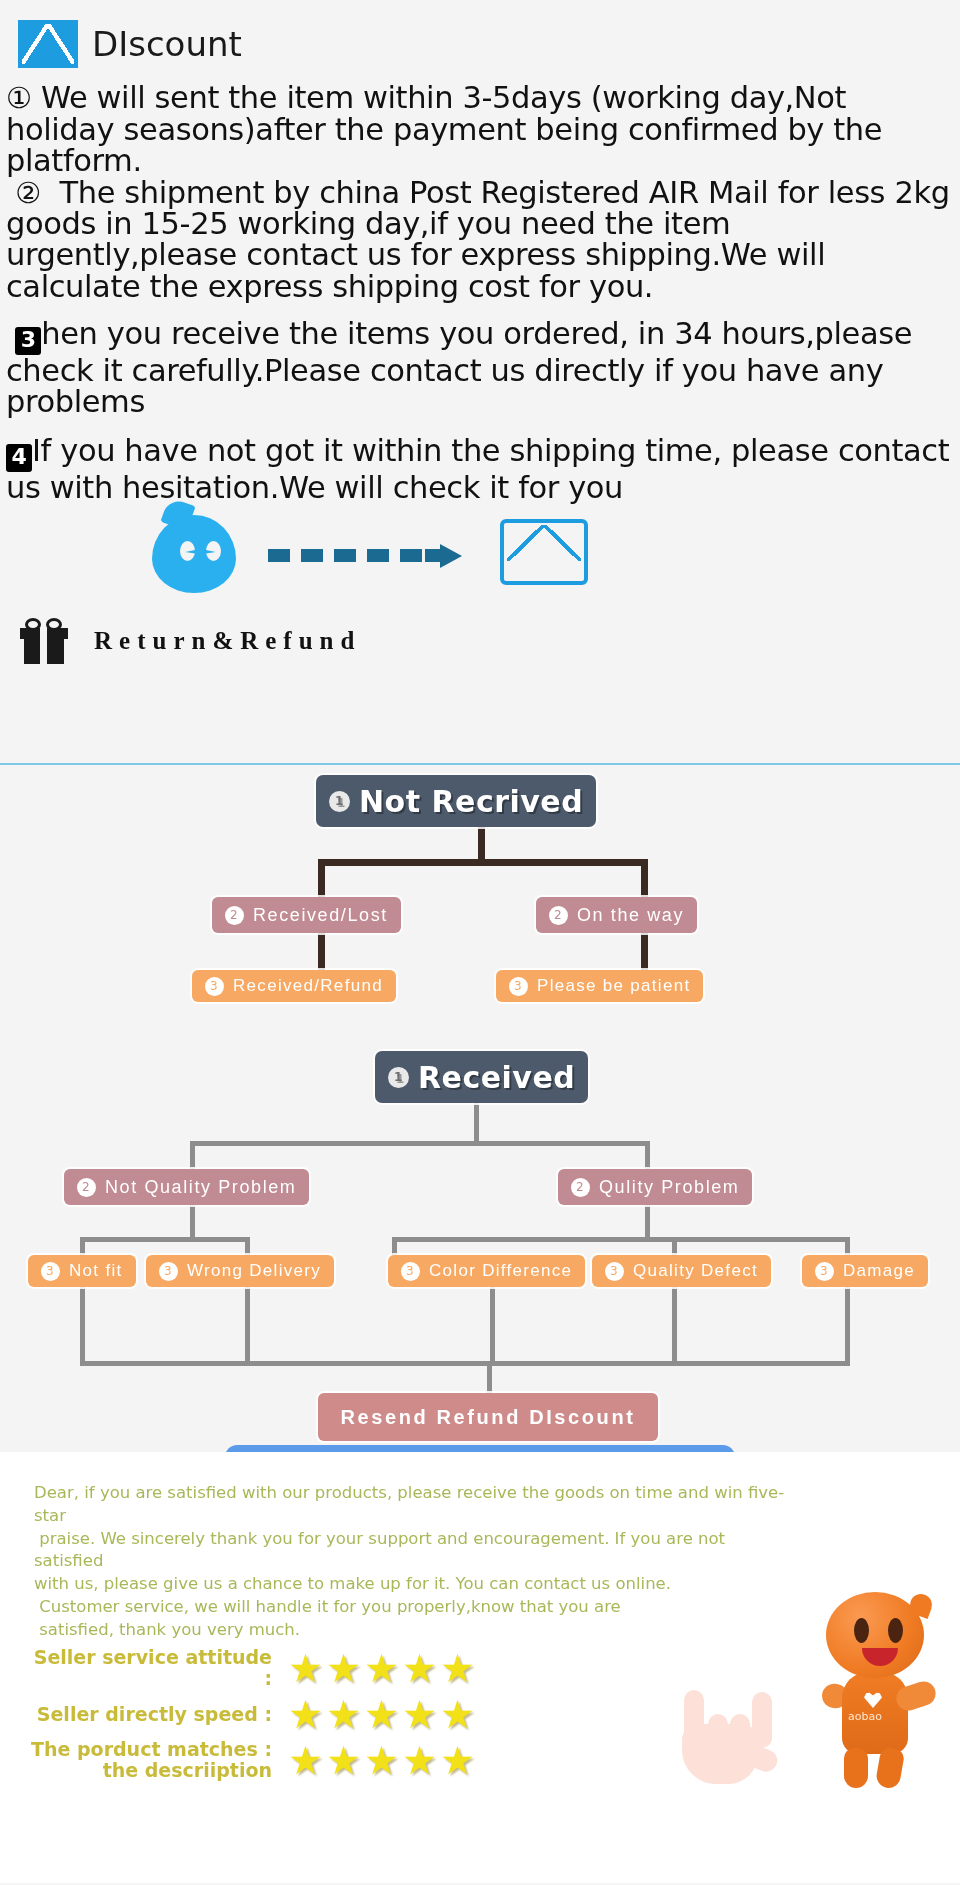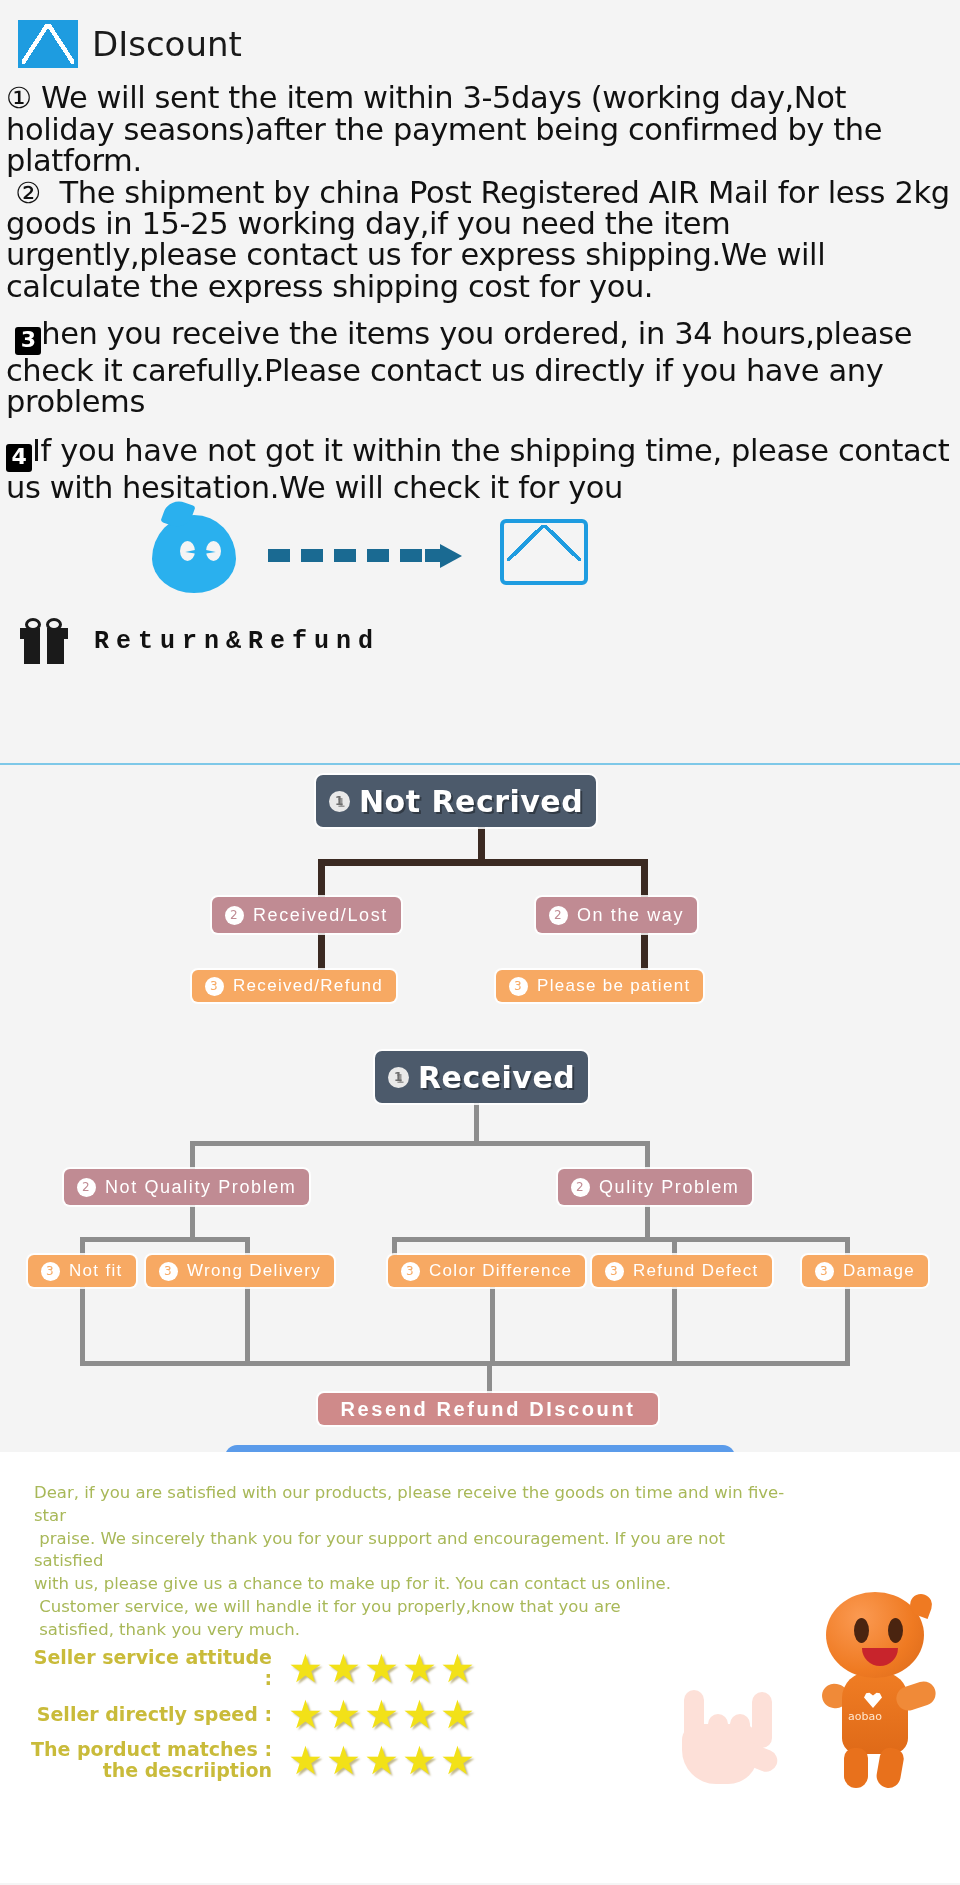--- a/index.html
+++ b/index.html
@@ -150,21 +150,21 @@
   .gift-icon .lid { position: absolute; left: 0; top: 10px; width: 48px; height: 11px; background: #1a1a1a; }
   .gift-icon .body { position: absolute; left: 4px; top: 21px; width: 40px; height: 25px; background: #1a1a1a; }
   .gift-icon .band { position: absolute; left: 20px; top: 10px; width: 7px; height: 36px; background: #f4f4f4; }
   .gift-icon .bowl, .gift-icon .bowr {
     position: absolute; top: 0px; width: 16px; height: 13px;
     border: 3px solid #1a1a1a; border-radius: 50%;
   }
   .gift-icon .bowl { left: 5px; }
   .gift-icon .bowr { left: 26px; }
   .rr-title {
-    font-family: Liberation Mono, monospace;
+    font-family: Liberation Serif, serif;
     font-size: 25px;
     font-weight: bold;
     letter-spacing: 7px;
     color: #111;
   }
 
   
   .chart-section {
     position: relative;
     width: 960px;
@@ -215,21 +215,21 @@
   .node-l2 .badge { color: #c08b93; }
   .node-l3 {
     background: #f7a963;
     height: 32px;
     font-size: 17px;
     letter-spacing: 1.3px;
   }
   .node-l3 .badge { color: #f7a963; }
   .node-final {
     background: #cf8a8a;
-    height: 32px;
+    height: 48px;
     font-size: 20px;
     letter-spacing: 2.6px;
     font-weight: bold;
     justify-content: center;
     color: #fff;
   }
   .edge { position: absolute; background: #8d8d8d; z-index: 1; }
   .edge.dark { background: #3b2a22; }
   .pill {
     position: absolute;
@@ -511,21 +511,21 @@
     <div class="node node-l3" style="left:146px; top:490px;">
       <span class="badge">3</span>
       <span>Wrong  Delivery</span>
     </div>
     <div class="node node-l3" style="left:388px; top:490px;">
       <span class="badge">3</span>
       <span>Color  Difference</span>
     </div>
     <div class="node node-l3" style="left:592px; top:490px;">
       <span class="badge">3</span>
-      <span>Refund  Defect</span>
+      <span>Quality  Defect</span>
     </div>
     <div class="node node-l3" style="left:802px; top:490px;">
       <span class="badge">3</span>
       <span>Damage</span>
     </div>
 
     <div class="edge" style="left:80px; top:522px; width:5px; height:78px;"></div>
     <div class="edge" style="left:245px; top:522px; width:5px; height:78px;"></div>
     <div class="edge" style="left:490px; top:522px; width:5px; height:78px;"></div>
     <div class="edge" style="left:672px; top:522px; width:5px; height:78px;"></div>

